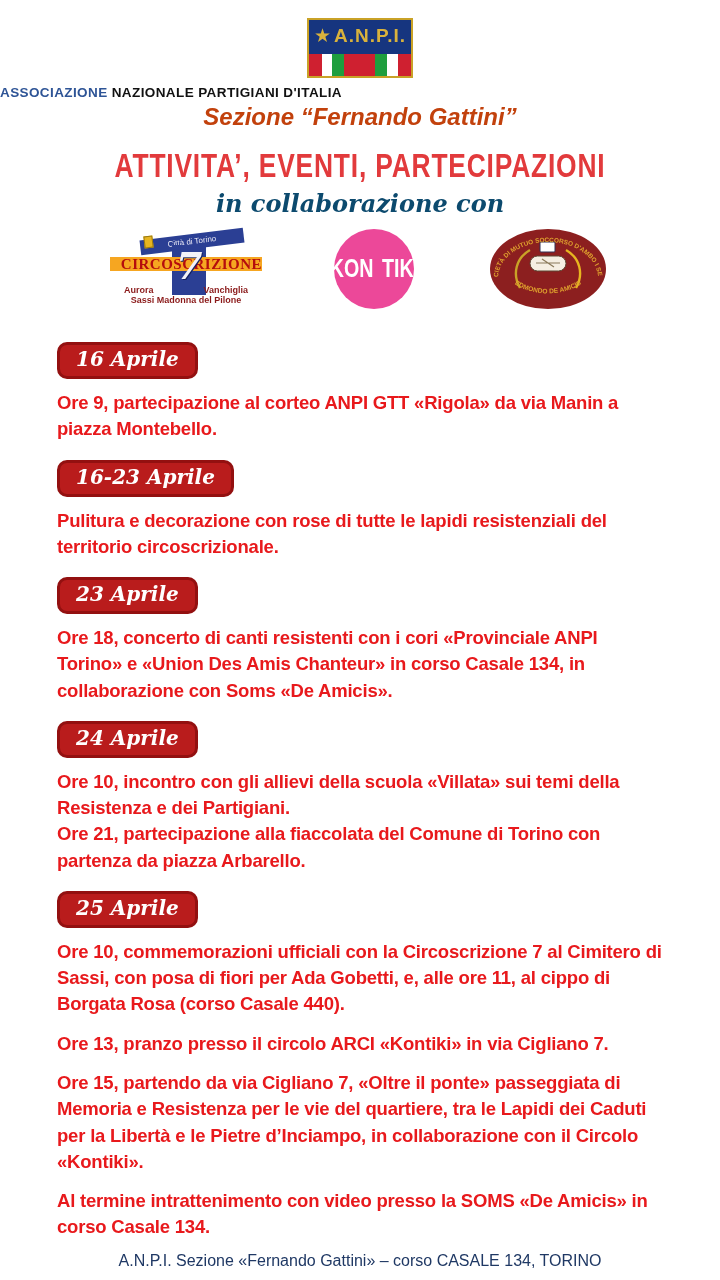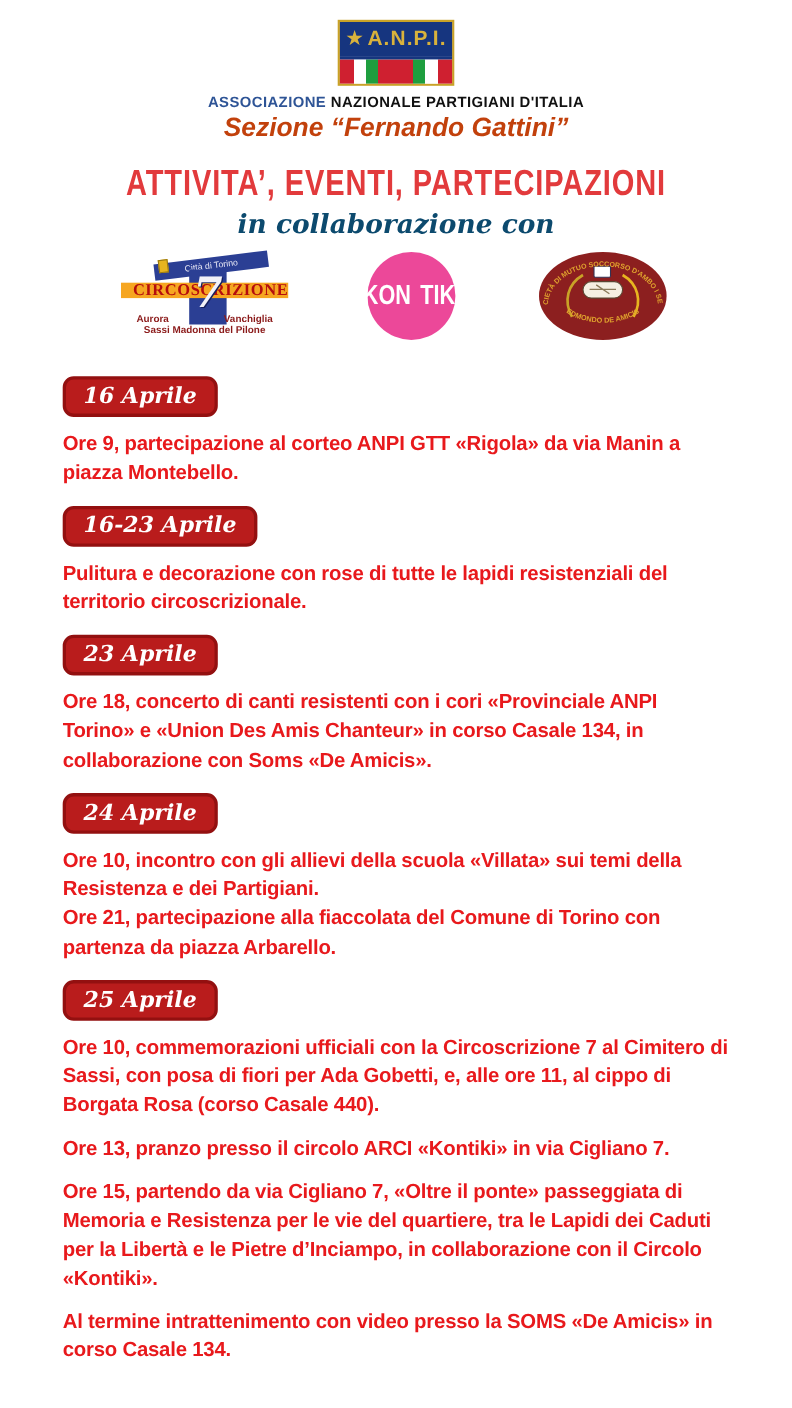--- a/index.html
+++ b/index.html
@@ -10,21 +10,21 @@
   
   .anpi-logo { width: 106px; margin: 0 auto; border: 2px solid #c9a227; }
   .anpi-top { background: #16357f; height: 31px; display: flex; align-items: center; justify-content: center; gap: 3px; }
   .anpi-star { color: #d9b23c; font-size: 19px; line-height: 1; }
   .anpi-acronym { color: #d9b23c; font-size: 19px; font-weight: bold; letter-spacing: 1px; }
   .anpi-ribbon { height: 25px; border-top: 3px solid #16357f;
     background: linear-gradient(90deg,
       #cf2030 0 13%, #ffffff 13% 23%, #1e9e3e 23% 34%,
       #cf2030 34% 65%, #1e9e3e 65% 76%, #ffffff 76% 87%, #cf2030 87% 100%); }
 
-  .assoc-line { text-align: center; margin-top: 7px; font-size: 13.5px; font-weight: bold; letter-spacing: 0.4px; color: #111; }
+  .assoc-line { text-align: left; margin-top: 7px; font-size: 13.5px; font-weight: bold; letter-spacing: 0.4px; color: #111; }
   .assoc-line .blue { color: #2e5496; }
   .sezione { text-align: center; font-size: 24px; font-weight: bold; font-style: italic; color: #c2410c; margin-top: 3px; }
 
   
   .title-wrap { text-align: center; overflow: visible; }
   .main-title { margin-top: 17px; font-size: 35px; font-weight: bold; color: #e23a3c;
     white-space: nowrap; transform: scaleX(0.82); transform-origin: center; letter-spacing: 1px; }
   .sub-title { margin-top: 16px; font-size: 33px; font-weight: bold; color: #e23a3c;
     white-space: nowrap; transform: scaleX(0.80); transform-origin: center; letter-spacing: 1px; }
   .collab { margin-top: 4px; font-family: "DejaVu Serif", serif; font-style: italic; font-weight: bold;
@@ -168,15 +168,16 @@
       <span class="badge">25 Aprile</span>
       <p>Ore 10, commemorazioni ufficiali con la Circoscrizione 7 al Cimitero di Sassi, con posa di fiori per Ada Gobetti, e, alle ore 11, al cippo di Borgata Rosa (corso Casale 440).</p>
       <p>Ore 13, pranzo presso il circolo ARCI «Kontiki» in via Cigliano 7.</p>
       <p>Ore 15, partendo da via Cigliano 7, «Oltre il ponte» passeggiata di Memoria e Resistenza per le vie del quartiere, tra le Lapidi dei Caduti per la Libertà e le Pietre d’Inciampo, in collaborazione con il Circolo «Kontiki».</p>
       <p>Al termine intrattenimento con video presso la SOMS «De Amicis» in corso Casale 134.</p>
     </div>
 
   </div>
 
   <div class="footer">
+    <div>A.N.P.I. Sezione «Fernando Gattini» – corso CASALE 134, TORINO</div>
   </div>
 
 </div>
 
 </body></html>

